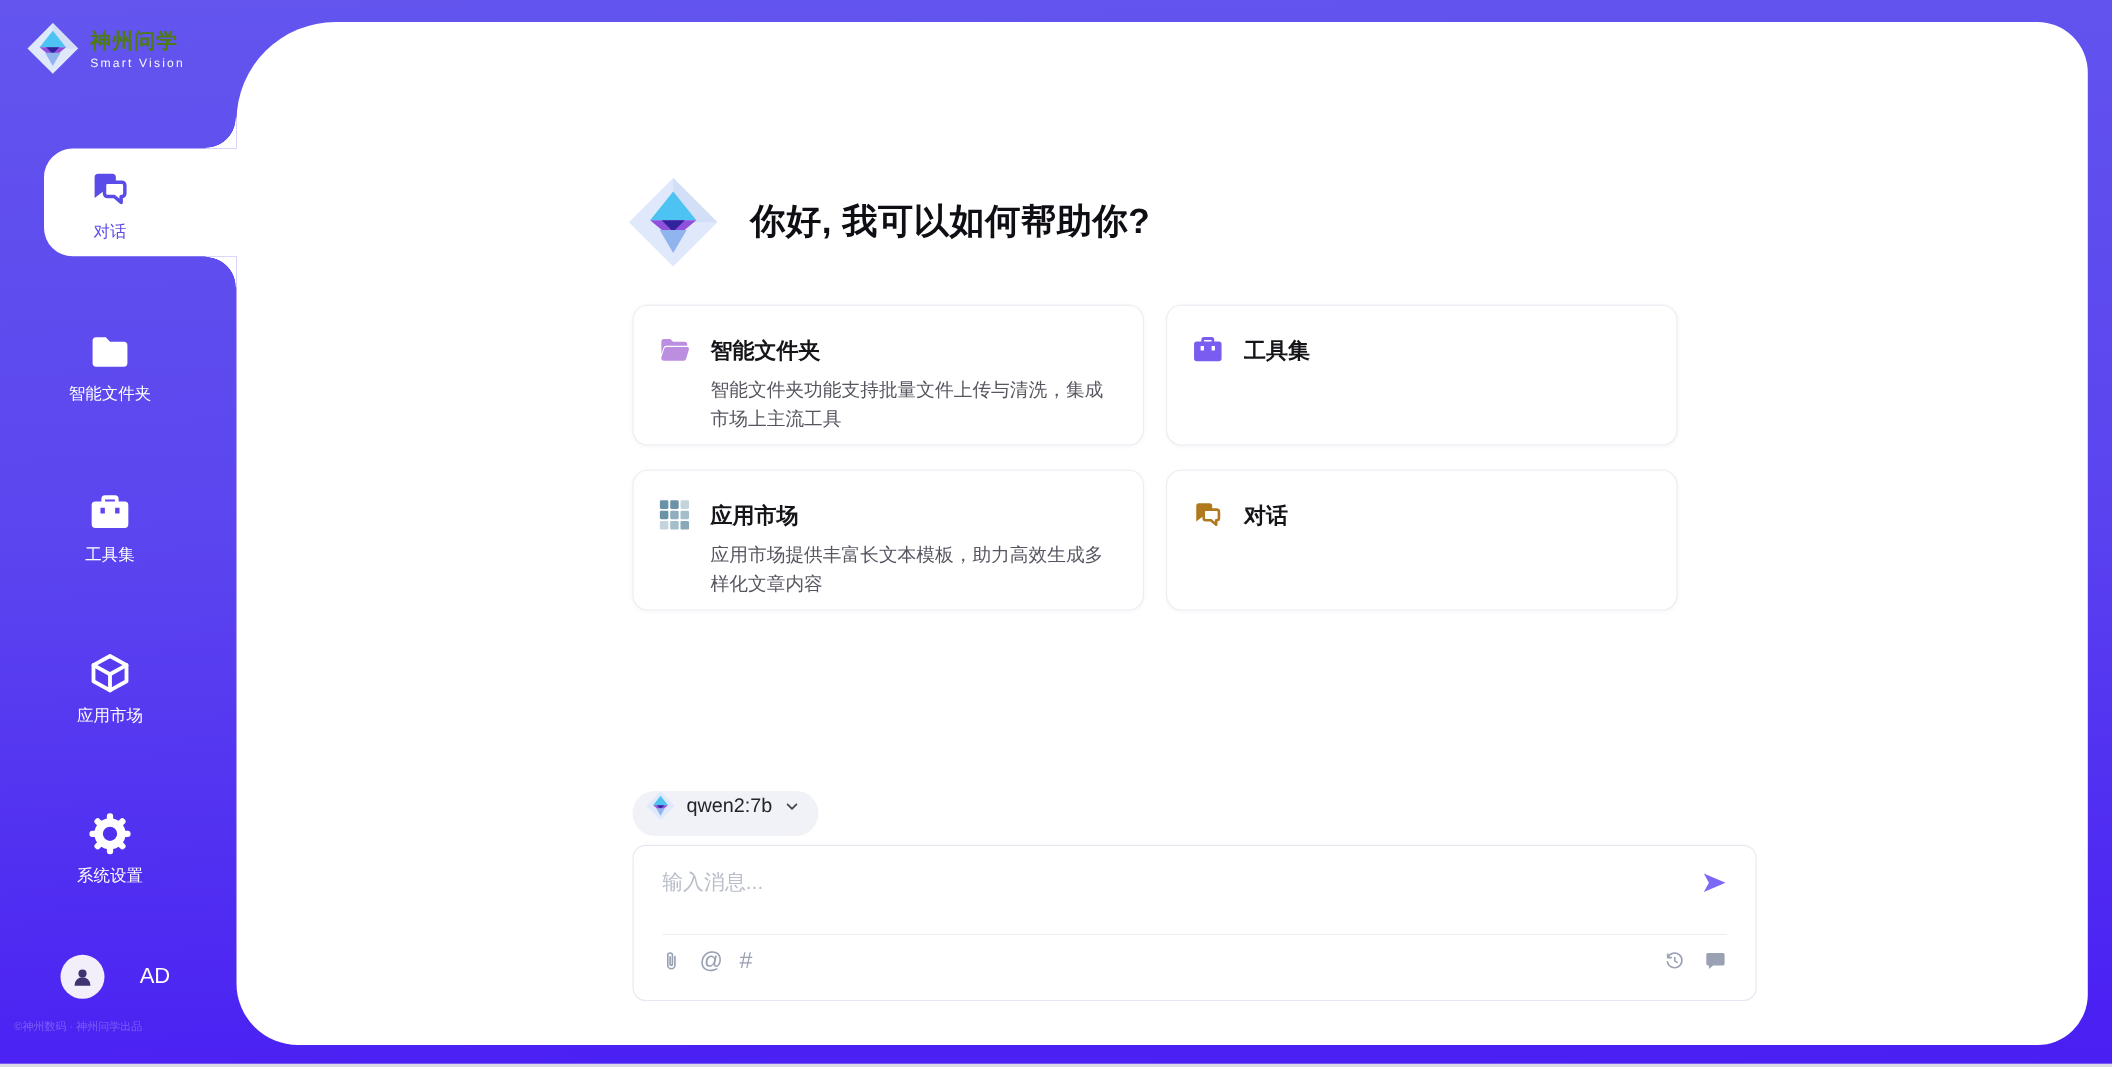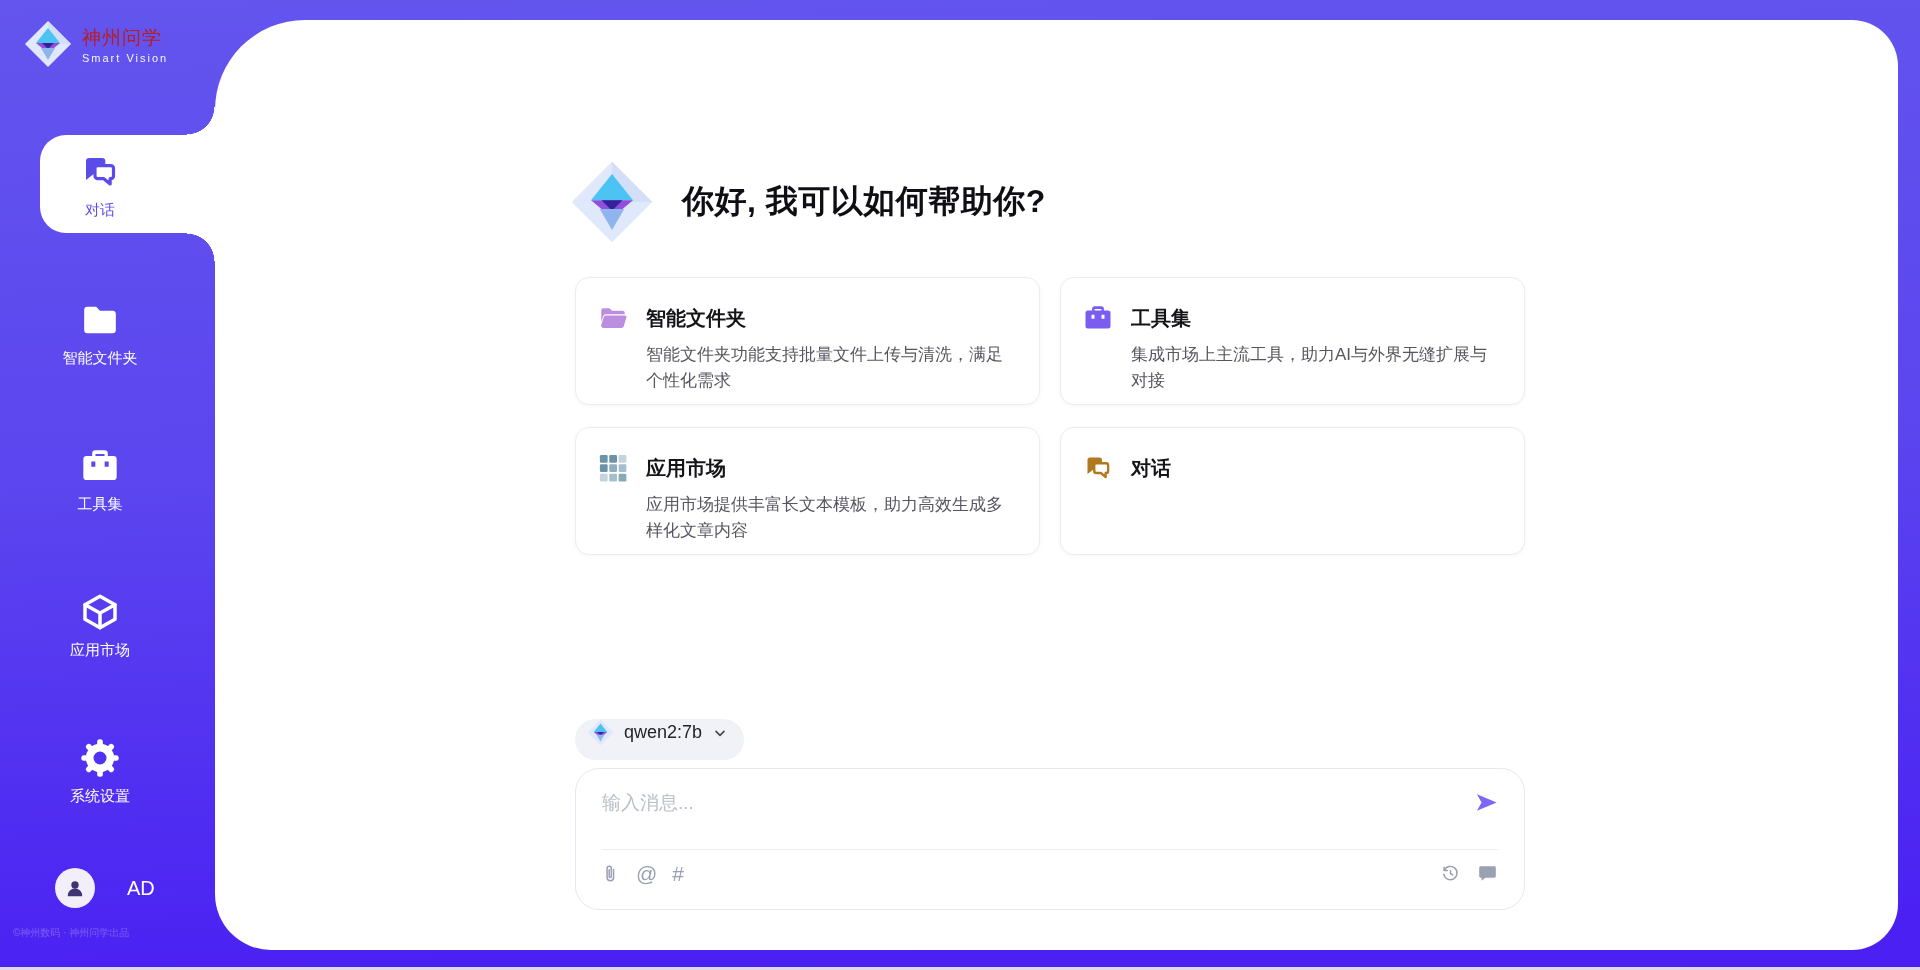--- a/index.html
+++ b/index.html
@@ -13,21 +13,21 @@
 
   
   .panel {
     position:absolute; left:215px; top:20px; width:1683px; height:930px;
     background:#fff; border-radius:90px 46px 46px 56px; z-index:1;
   }
 
   
   .brand { position:absolute; left:24px; top:20px; display:flex; align-items:center; gap:10px; z-index:2; }
   .brand-logo { width:48px; height:48px; }
-  .brand-name { color:#b91c1c; font-size:19px; font-weight:400; letter-spacing:1px; }
+  .brand-name { color:#4d7c0f; font-size:19px; font-weight:700; letter-spacing:1px; }
   .brand-sub { color:rgba(255,255,255,.95); font-size:11px; letter-spacing:2px; margin-top:1px; }
 
   .active-tab {
     position:absolute; left:40px; top:135px; width:190px; height:98px;
     background:#fff; border-radius:26px 0 0 26px; z-index:2;
   }
   .fillet { position:absolute; width:28px; height:28px; z-index:3; }
   .fillet-top { left:187px; top:107px;
     background:radial-gradient(circle 28px at 0 0, rgba(0,0,0,0) 27px, #fff 27.5px); }
   .fillet-bottom { left:187px; top:233px;
@@ -76,22 +76,22 @@
     position:absolute; left:575px; top:719px; height:41px; z-index:5;
     background:#f1f2f8; border-radius:21px; display:flex; align-items:center;
     gap:10px; padding:0 16px 14px 12px; cursor:pointer;
   }
   .model-logo { width:27px; height:27px; }
   .model-name { font-size:18px; color:#23232b; }
   .model-chevron { width:16px; height:16px; color:#45454f; }
 
   
   .composer {
-    position:absolute; left:575px; top:768px; width:950px; height:142px; z-index:5;
-    background:#fff; border:1.5px solid #e6e8f1; border-radius:24px;
+    position:absolute; left:575px; top:768px; width:1022px; height:142px; z-index:5;
+    background:#fff; border:1.5px solid #e6e8f1; border-radius:12px;
   }
   .composer-input {
     position:absolute; left:26px; top:14px; width:840px; height:40px;
     border:none; outline:none; font-size:19px; color:#33333c;
     font-family:"Liberation Sans","DejaVu Sans",sans-serif; background:transparent;
   }
   .composer-input::placeholder { color:#b9bec9; }
   .send-btn { position:absolute; right:24px; top:20px; width:27px; height:27px; color:#7c68f6; cursor:pointer; }
   .composer-divider { position:absolute; left:26px; right:26px; top:80px; height:1px; background:#edeff5; }
   .composer-tools-left { position:absolute; left:24px; top:94px; display:flex; align-items:center; gap:15px; color:#98a0b2; }
@@ -209,33 +209,32 @@
 <div class="card card-1">
   <div class="card-head">
     <div class="card-icon" style="color: rgb(187, 142, 224);">
       <svg viewBox="0 0 24 24" fill="currentColor">
         <path d="M2.6 6A1.9 1.9 0 0 1 4.5 4.1h4.6l2 2h8.4A1.9 1.9 0 0 1 21.4 8v1H6.4a2.5 2.5 0 0 0-2.4 1.8L2.6 15z"></path>
         <path d="M6.4 10h15a1.3 1.3 0 0 1 1.25 1.68l-2 6.9a1.9 1.9 0 0 1-1.83 1.37H4.4a1.9 1.9 0 0 1-1.83-2.43l1.97-6.1A1.9 1.9 0 0 1 6.4 10z"></path>
       </svg>
     </div>
     <div class="card-title">智能文件夹</div>
   </div>
-  <div class="card-desc">智能文件夹功能支持批量文件上传与清洗，满足个性化需求</div>
+  <div class="card-desc">智能文件夹功能支持批量文件上传与清洗，集成市场上主流工具</div>
 </div>
 
 <div class="card card-2">
   <div class="card-head">
     <div class="card-icon" style="color: rgb(122, 92, 240);">
       <svg viewBox="0 0 24 24">
         <path fill="currentColor" fill-rule="evenodd" d="M9.3 2.6h5.4a2 2 0 0 1 2 2V6H20a2 2 0 0 1 2 2v10.4a2 2 0 0 1-2 2H4a2 2 0 0 1-2-2V8a2 2 0 0 1 2-2h3.3V4.6a2 2 0 0 1 2-2zM9.3 6h5.4V4.8H9.3zM6.8 9.3h2.4v3.2H6.8zm8 0h2.4v3.2h-2.4z"></path>
       </svg>
     </div>
     <div class="card-title">工具集</div>
   </div>
-  <div class="card-desc">集成市场上主流工具，助力AI与外界无缝扩展与对接</div>
 </div>
 
 <div class="card card-3">
   <div class="card-head">
     <div class="card-icon" style="color: rgb(107, 147, 168);">
       <svg viewBox="0 0 24 24" fill="currentColor">
         <rect x="1.5" y="1.5" width="6.2" height="6.2" rx="1"></rect>
         <rect x="9" y="1.5" width="6.2" height="6.2" rx="1"></rect>
         <rect x="16.5" y="1.5" width="6.2" height="6.2" rx="1" opacity=".4"></rect>
         <rect x="1.5" y="9" width="6.2" height="6.2" rx="1"></rect>

